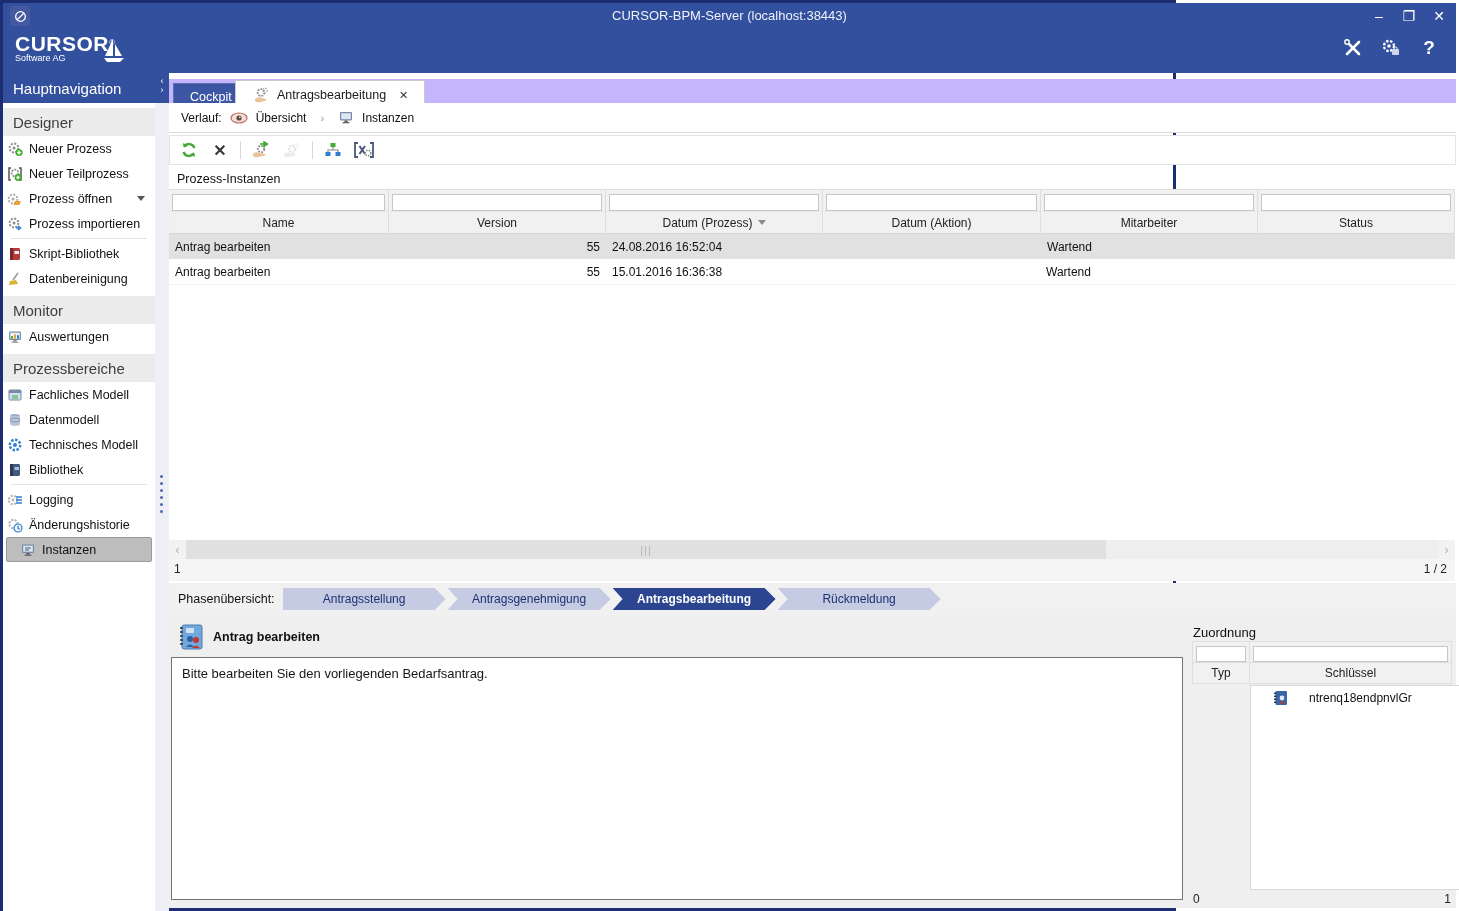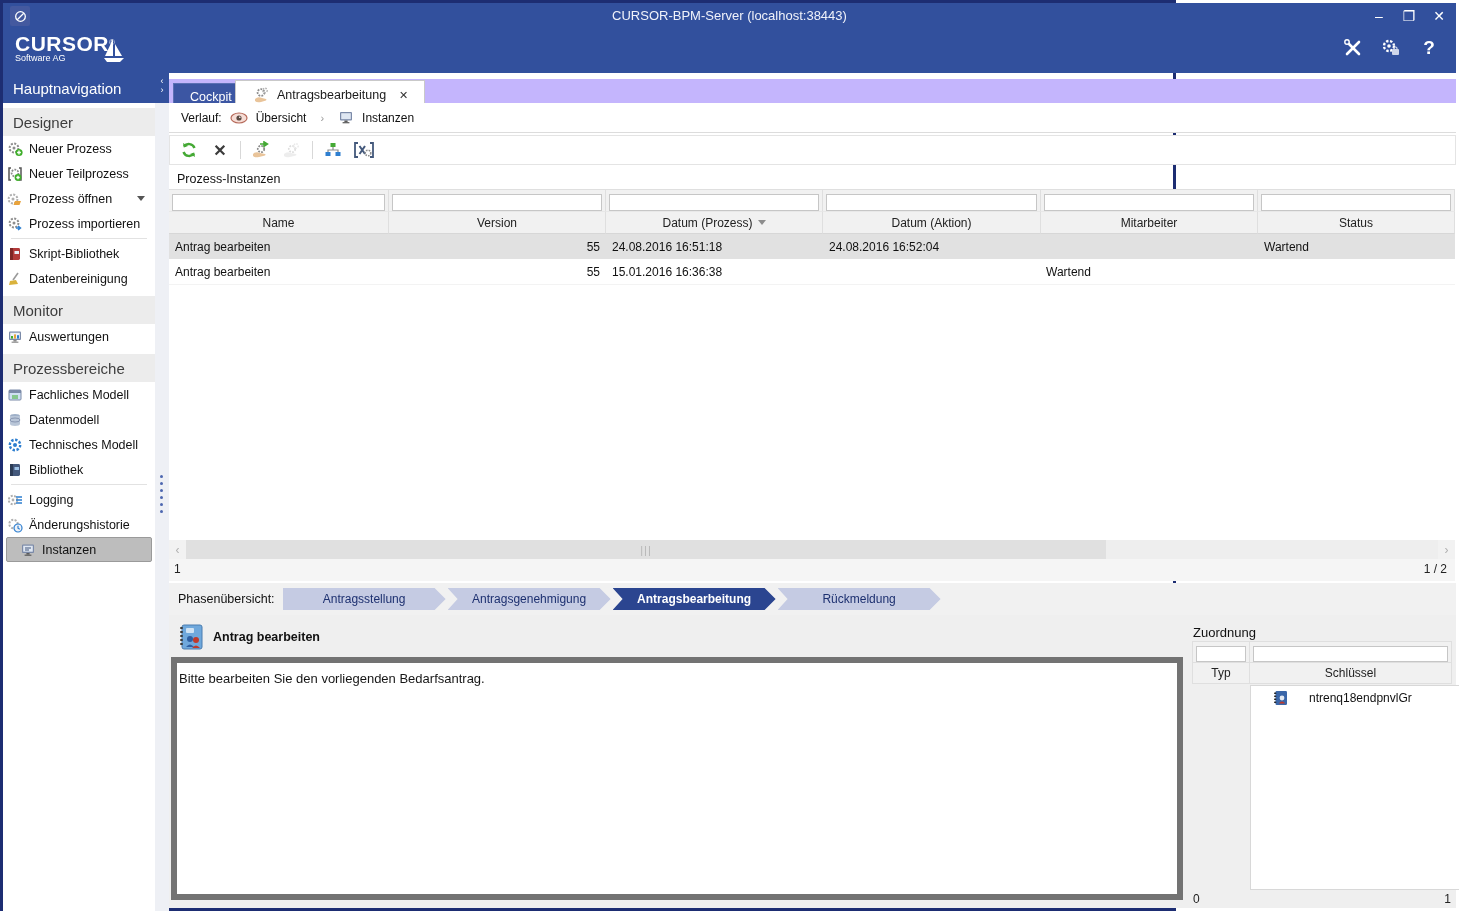--- a/index.html
+++ b/index.html
@@ -84,21 +84,21 @@
   .phase-strip { display:flex; margin-left:8px;justify-content:flex-end; }
   .phase { width:163px; height:22px; display:flex; align-items:center; justify-content:center; font-size:12px; color:#1d3070; background:#c5cbe3; margin-right:2px; cursor:default;
            clip-path:polygon(0 0, calc(100% - 11px) 0, 100% 50%, calc(100% - 11px) 100%, 0 100%, 10px 50%); }
   .phase.first { clip-path:polygon(0 0, calc(100% - 11px) 0, 100% 50%, calc(100% - 11px) 100%, 0 100%); }
   .phase.active { background:#2b4590; color:#fff; font-weight:bold; }
 
   
   .bottom-bg { left:166px; top:612px; width:1287px; height:293px; background:#efefef; }
   .detail-head { position:absolute; left:9px; top:8px; display:flex; align-items:center; gap:9px; }
   .detail-title { font-size:12.5px; font-weight:bold; color:#111; }
-  .detail-panel { position:absolute; left:2px; top:42px; width:1012px; height:243px; background:#fff; border:6px solid #737373; padding:8px 2px; font-size:13px; color:#161616; }
+  .detail-panel { position:absolute; left:2px; top:42px; width:1012px; height:243px; background:#fff; border:1px solid #737373; padding:8px 10px; font-size:13px; color:#161616; }
   .zu-label { position:absolute; left:1024px; top:10px; font-size:13px; color:#111; }
   .zu-table { position:absolute; left:1023px; top:26px; width:260px; }
   .zu-fcell { background:#f1f1f1; border:1px solid #dfdfdf; height:22px; padding:2px 3px; }
   .zu-fcell input { width:100%; height:16px; border:1px solid #c6c6c6; background:#fff; font-size:11px; padding:0 3px; font-family:"Liberation Sans",sans-serif; }
   .zu-hcell { background:#f1f1f1; border:1px solid #dfdfdf; border-top:none; height:21px; font-size:12px; color:#222; display:flex; align-items:center; justify-content:center; cursor:default; }
   .zu-body { position:absolute; left:1081px; top:70px; width:260px; height:205px; background:#fff; border:1px solid #d8d8d8; }
   .zu-row { display:flex; align-items:center; height:24px; font-size:12px; color:#111; cursor:default; }
   .zu-counts { position:absolute; left:1023px; top:277px; width:260px; font-size:12px; color:#222; }
 </style>
 </head>
@@ -407,21 +407,20 @@
           <span>Mitarbeiter</span>
         </div>
       <div class="hcell" style="width:197px">
           <span>Status</span>
         </div>
     </div>
 
     <div class="grid-row drow selected">
       <div class="dcell" style="width:220px">Antrag bearbeiten</div>
       <div class="dcell num" style="width:217px">55</div>
-      <div class="dcell" style="width:217px">24.08.2016 16:51:18</div>
       <div class="dcell" style="width:218px">24.08.2016 16:52:04</div>
       <div class="dcell" style="width:217px"></div>
       <div class="dcell" style="width:197px">Wartend</div>
     </div>
     <div class="grid-row drow plain">
       <div class="dcell" style="width:220px">Antrag bearbeiten</div>
       <div class="dcell num" style="width:217px">55</div>
       <div class="dcell" style="width:217px">15.01.2016 16:36:38</div>
       <div class="dcell" style="width:217px"></div>
       <div class="dcell" style="width:197px">Wartend</div>

